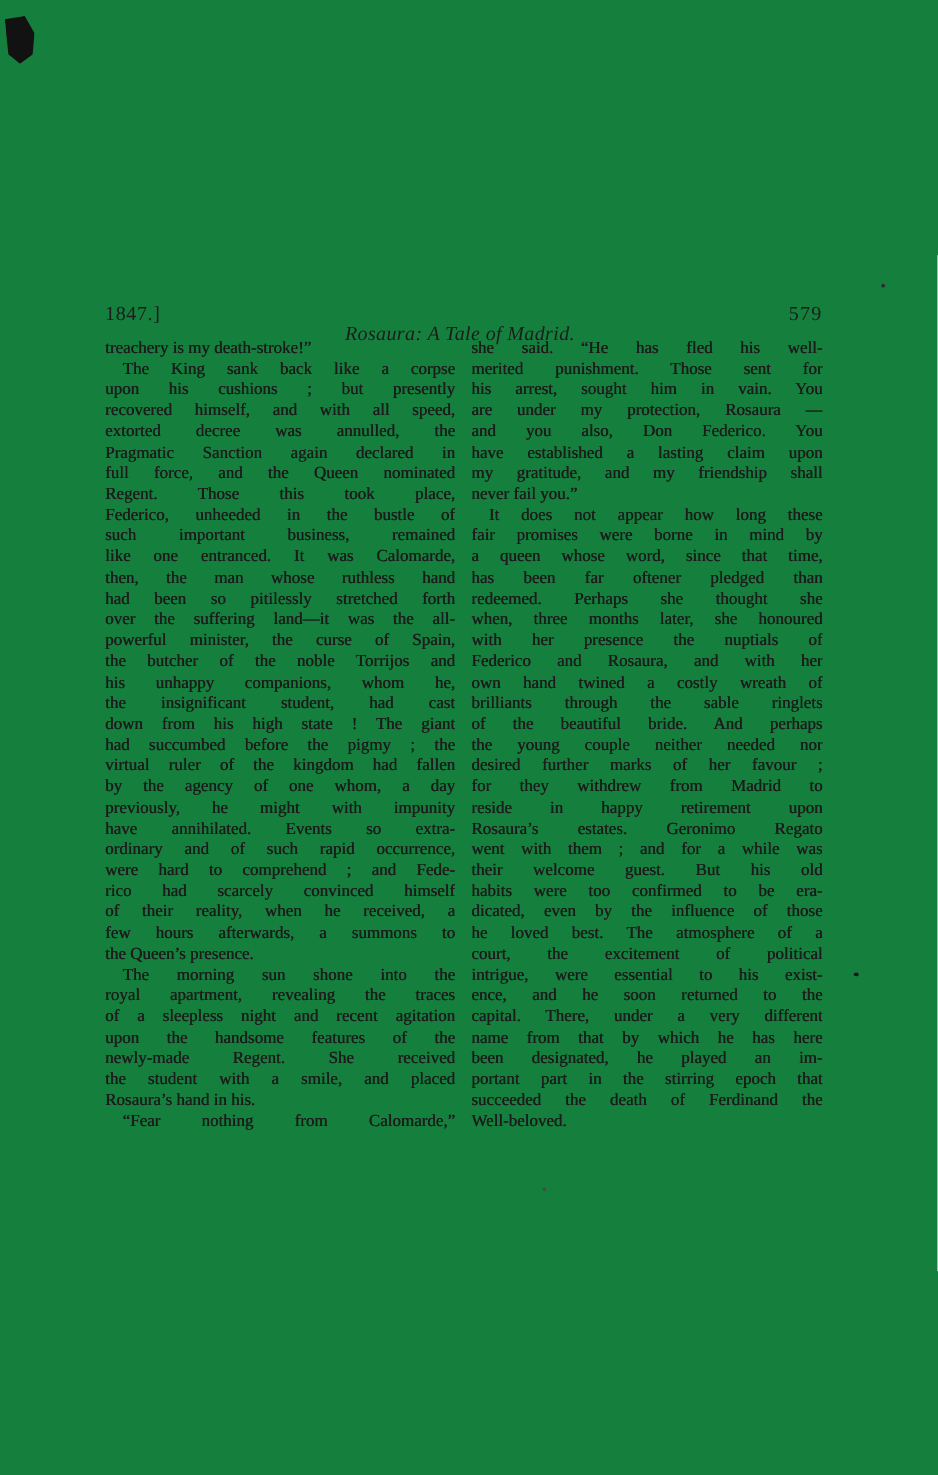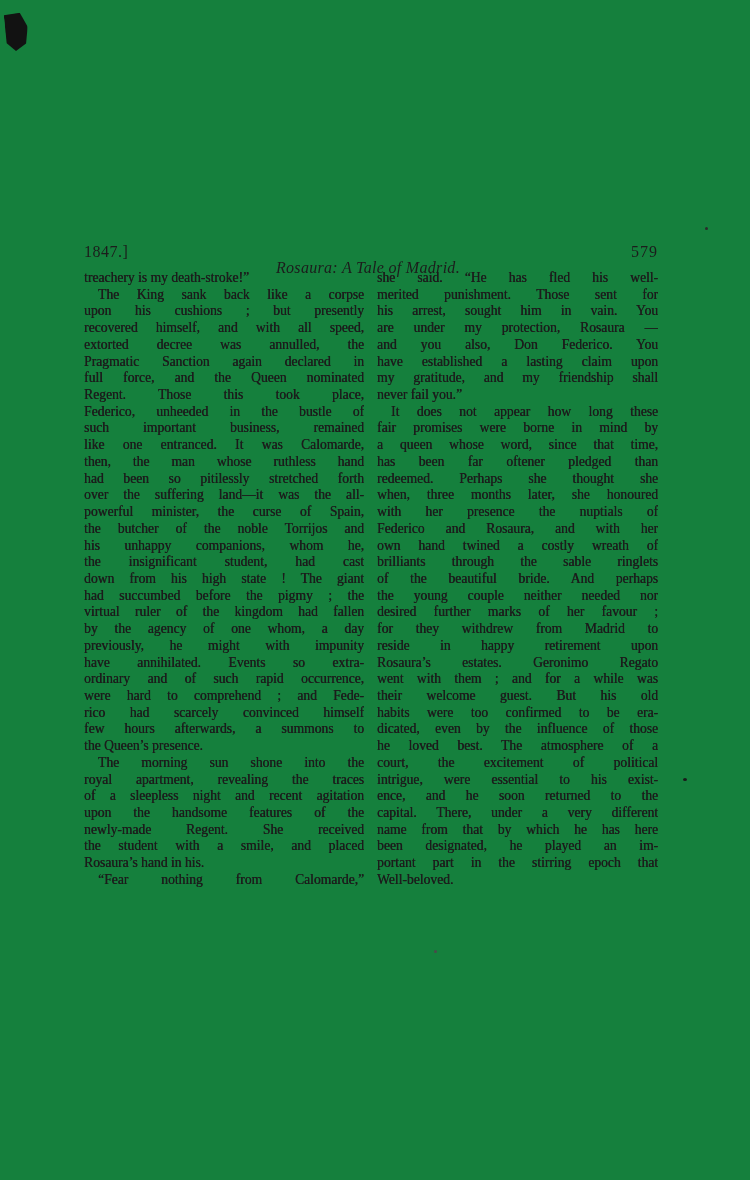--- a/index.html
+++ b/index.html
@@ -104,20 +104,21 @@
       <div class="line">the insignificant student, had cast</div>
       <div class="line">down from his high state ! The giant</div>
       <div class="line">had succumbed before the pigmy ; the</div>
       <div class="line">virtual ruler of the kingdom had fallen</div>
       <div class="line">by the agency of one whom, a day</div>
       <div class="line">previously, he might with impunity</div>
       <div class="line">have annihilated. Events so extra-</div>
       <div class="line">ordinary and of such rapid occurrence,</div>
       <div class="line">were hard to comprehend ; and Fede-</div>
       <div class="line">rico had scarcely convinced himself</div>
+      <div class="line">of their reality, when he received, a</div>
       <div class="line">few hours afterwards, a summons to</div>
       <div class="line pe">the Queen’s presence.</div>
       <div class="line in">The morning sun shone into the</div>
       <div class="line">royal apartment, revealing the traces</div>
       <div class="line">of a sleepless night and recent agitation</div>
       <div class="line">upon the handsome features of the</div>
       <div class="line">newly-made Regent. She received</div>
       <div class="line">the student with a smile, and placed</div>
       <div class="line pe">Rosaura’s hand in his.</div>
       <div class="line in">“Fear nothing from Calomarde,”</div>
@@ -152,16 +153,17 @@
       <div class="line">habits were too confirmed to be era-</div>
       <div class="line">dicated, even by the influence of those</div>
       <div class="line">he loved best. The atmosphere of a</div>
       <div class="line">court, the excitement of political</div>
       <div class="line">intrigue, were essential to his exist-</div>
       <div class="line">ence, and he soon returned to the</div>
       <div class="line">capital. There, under a very different</div>
       <div class="line">name from that by which he has here</div>
       <div class="line">been designated, he played an im-</div>
       <div class="line">portant part in the stirring epoch that</div>
+      <div class="line">succeeded the death of Ferdinand the</div>
       <div class="line pe">Well-beloved.</div>
     </div>
 
 </div>
 
 </body></html>

